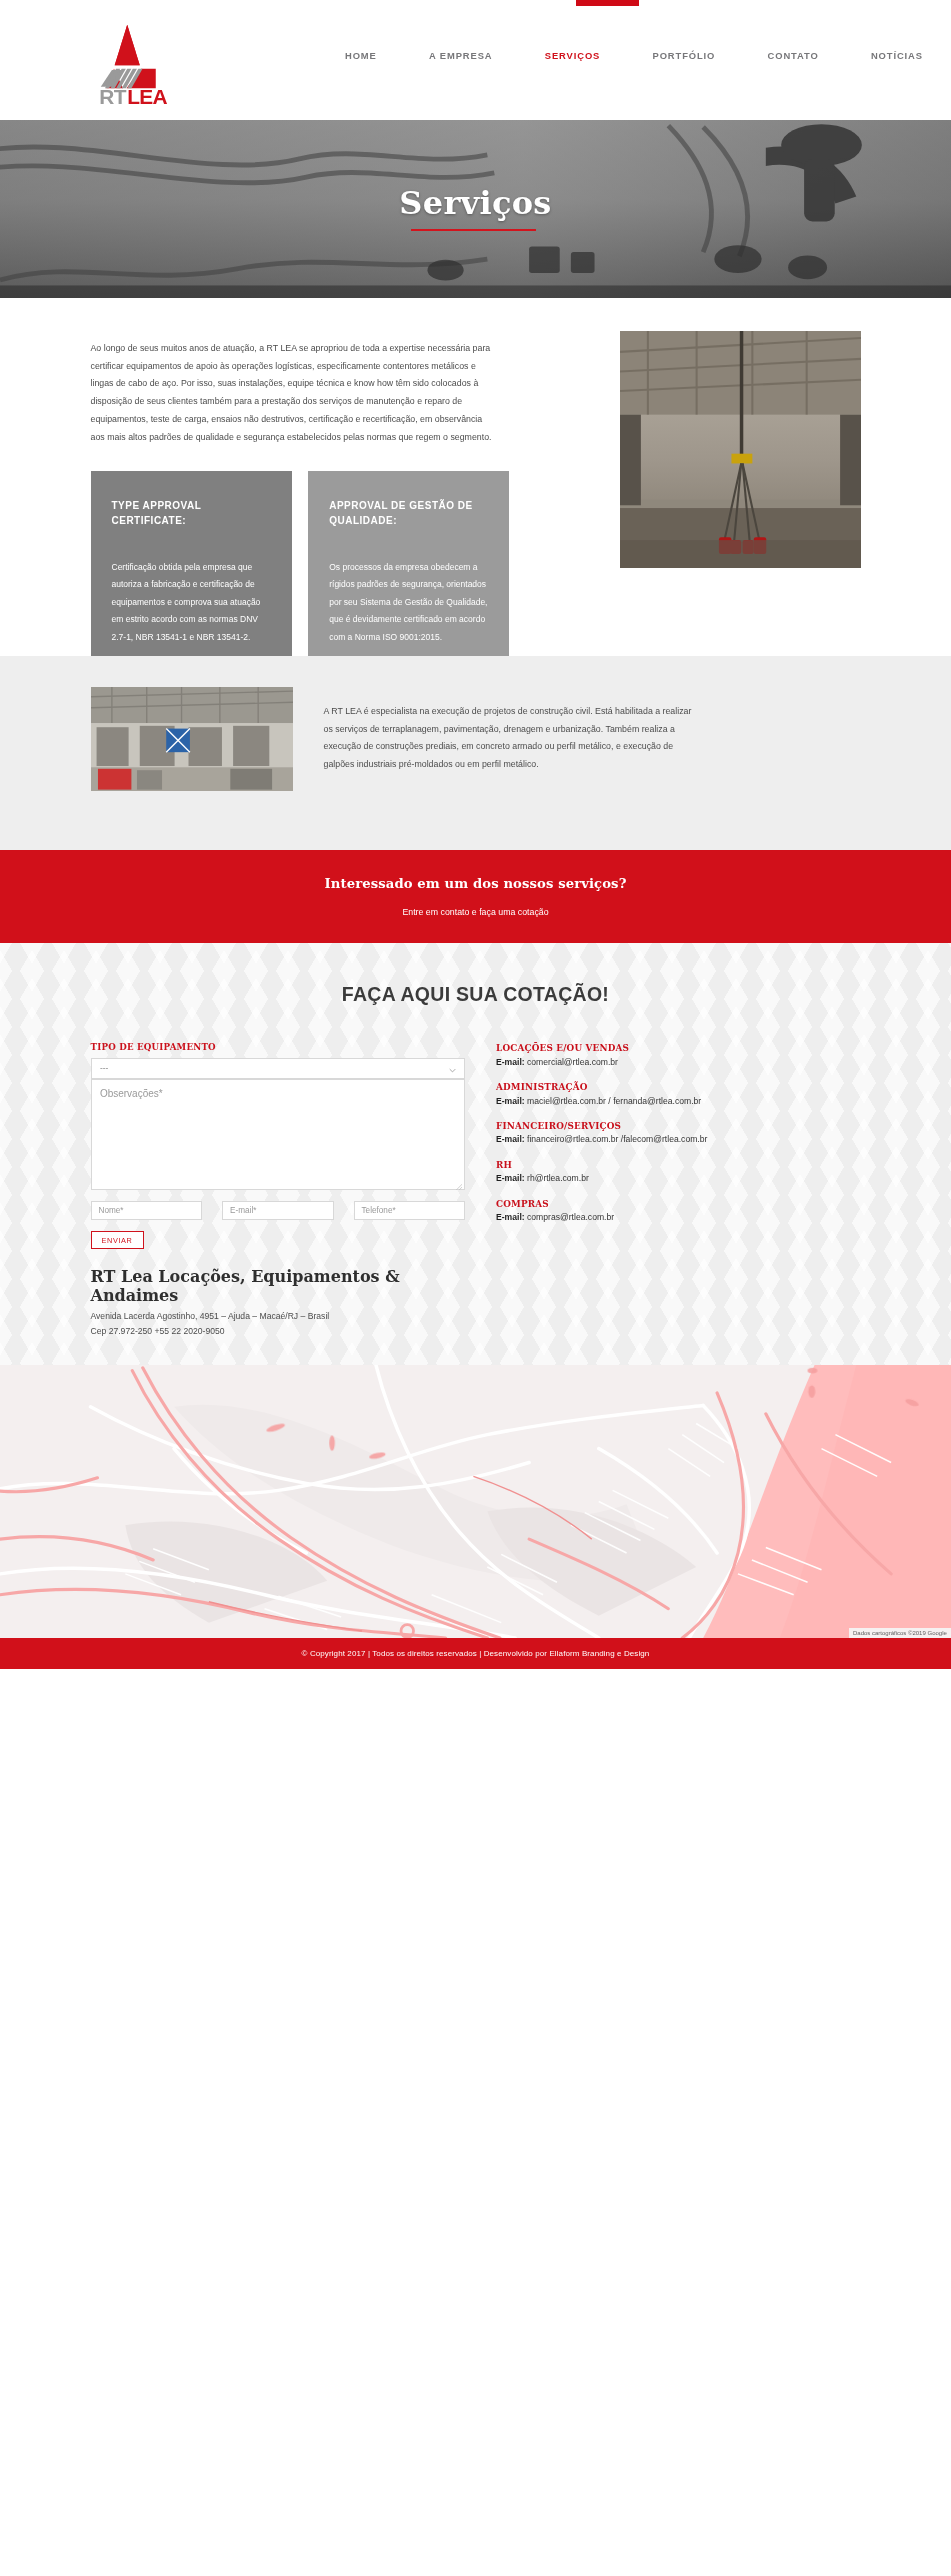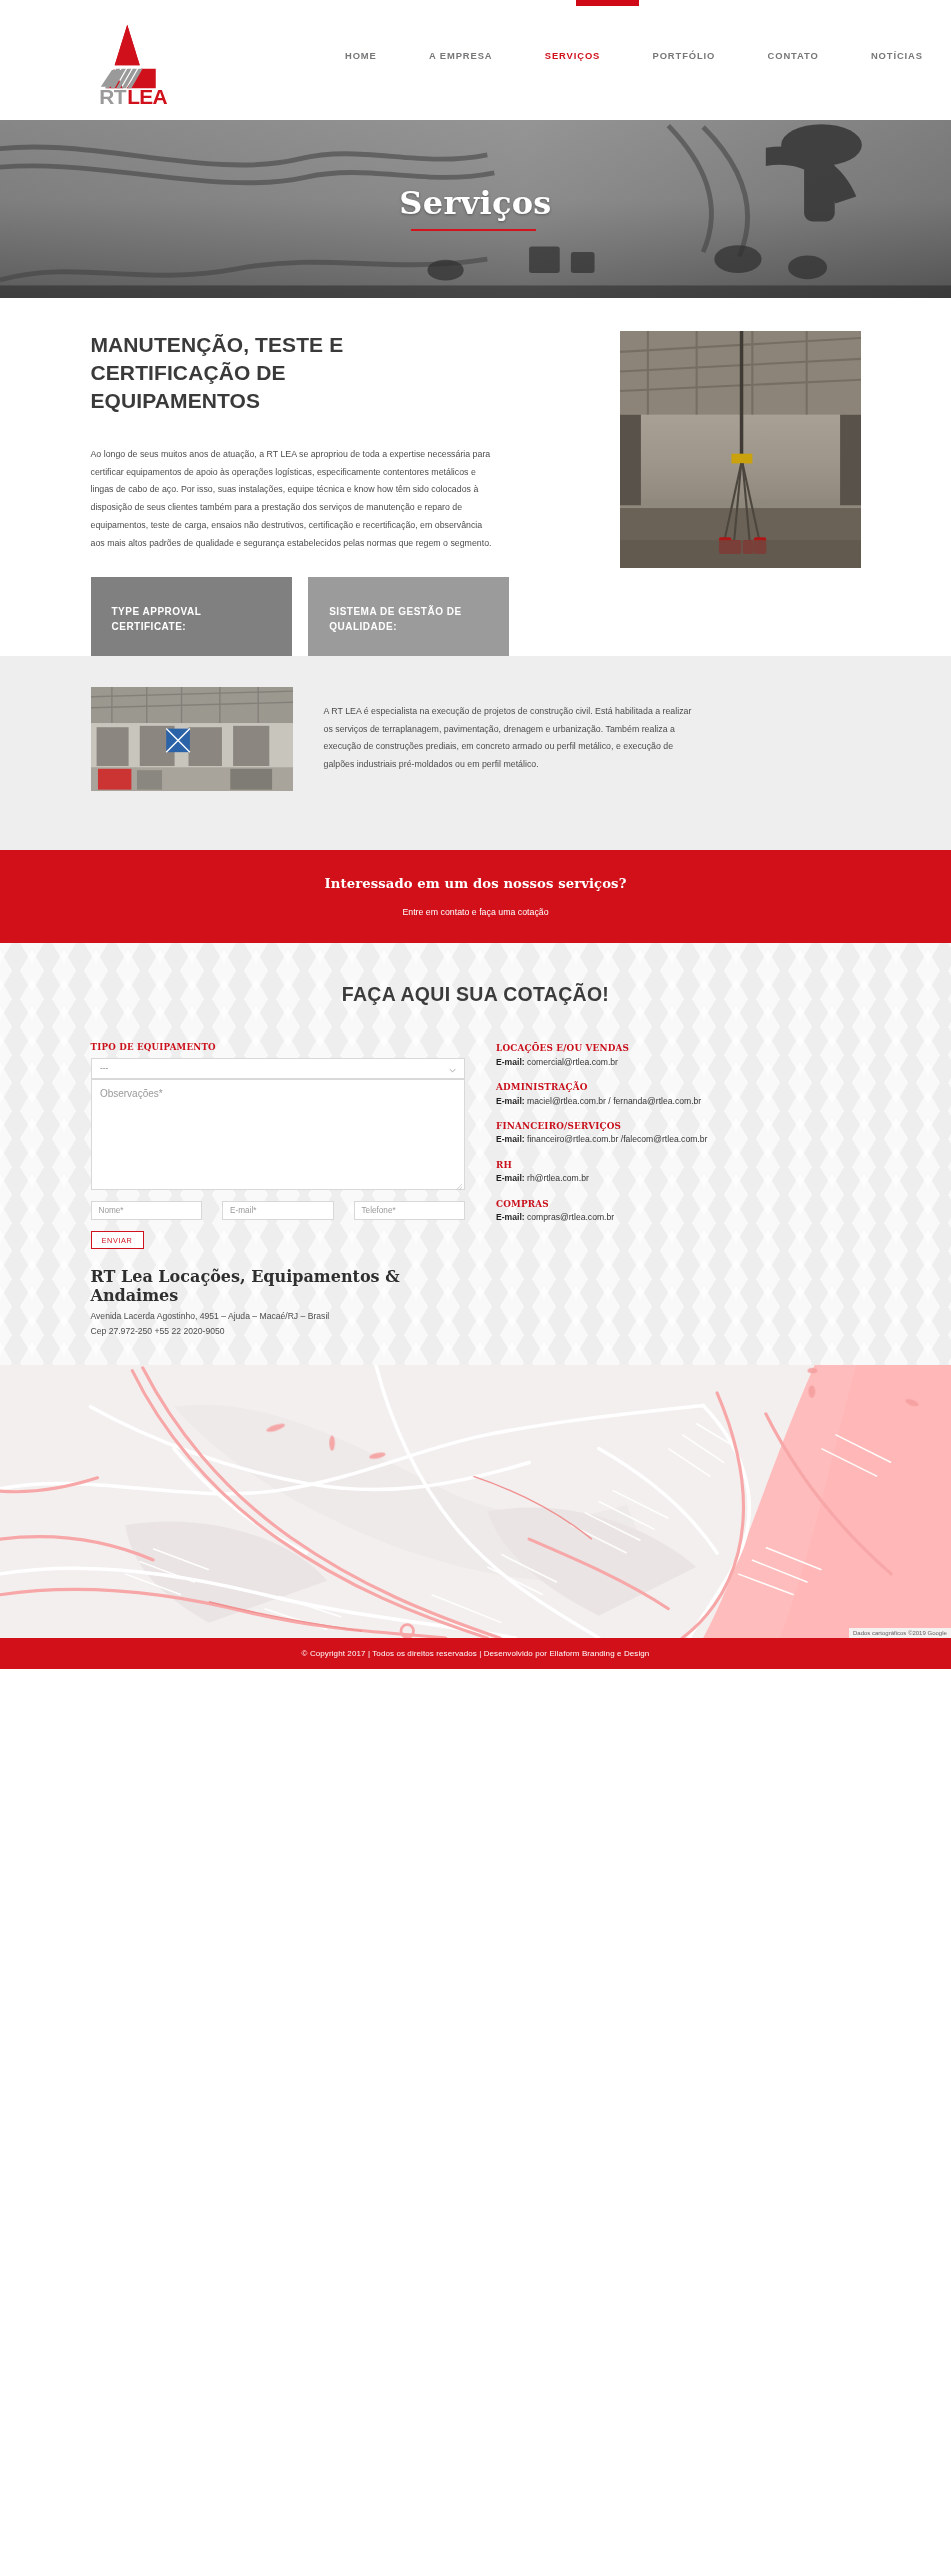--- a/index.html
+++ b/index.html
@@ -203,21 +203,20 @@
       </g>
     </svg>
     <div class="hero-title-wrap">
       <div class="hero-title">Serviços</div>
       <div class="hero-rule"></div>
     </div>
   </div>
 
   <div class="sec1">
     <div class="sec1-inner">
-      <h2 class="h2">MANUTENÇÃO, TESTE E CERTIFICAÇÃO DE EQUIPAMENTOS</h2>
       <p class="body-txt">Ao longo de seus muitos anos de atuação, a RT LEA se apropriou de toda a expertise necessária para certificar equipamentos de apoio às operações logísticas, especificamente contentores metálicos e lingas de cabo de aço. Por isso, suas instalações, equipe técnica e know how têm sido colocados à disposição de seus clientes também para a prestação dos serviços de manutenção e reparo de equipamentos, teste de carga, ensaios não destrutivos, certificação e recertificação, em observância aos mais altos padrões de qualidade e segurança estabelecidos pelas normas que regem o segmento.</p>
 
       <div class="sec1-photo">
         <svg width="241" height="237" viewBox="0 0 346 340" preserveAspectRatio="none">
           <defs>
             <linearGradient id="shed" x1="0" y1="0" x2="0" y2="1">
               <stop offset="0%" stop-color="#b9b2a6"></stop>
               <stop offset="55%" stop-color="#9e968b"></stop>
               <stop offset="100%" stop-color="#7d7568"></stop>
             </linearGradient>
@@ -257,21 +256,21 @@
         </svg>
       </div>
     </div>
 
     <div class="boxes" style="margin-top:25px;">
       <div class="box dark">
         <h3>TYPE APPROVAL CERTIFICATE:</h3>
         <p>Certificação obtida pela empresa que autoriza a fabricação e certificação de equipamentos e comprova sua atuação em estrito acordo com as normas DNV 2.7-1, NBR 13541-1 e NBR 13541-2.</p>
       </div>
       <div class="box light">
-        <h3>SISTEMA DE GESTÃO DE QUALIDADE:</h3>
+        <h3>APPROVAL DE GESTÃO DE QUALIDADE:</h3>
         <p>Os processos da empresa obedecem a rígidos padrões de segurança, orientados por seu Sistema de Gestão de Qualidade, que é devidamente certificado em acordo com a Norma ISO 9001:2015.</p>
       </div>
     </div>
   </div>
 
   <div class="sec2">
     <div class="sec2-inner">
       <div class="sec2-photo">
         <svg width="202" height="104" viewBox="0 0 290 150" preserveAspectRatio="none">
           <rect width="290" height="150" fill="#b6b4ad"></rect>

